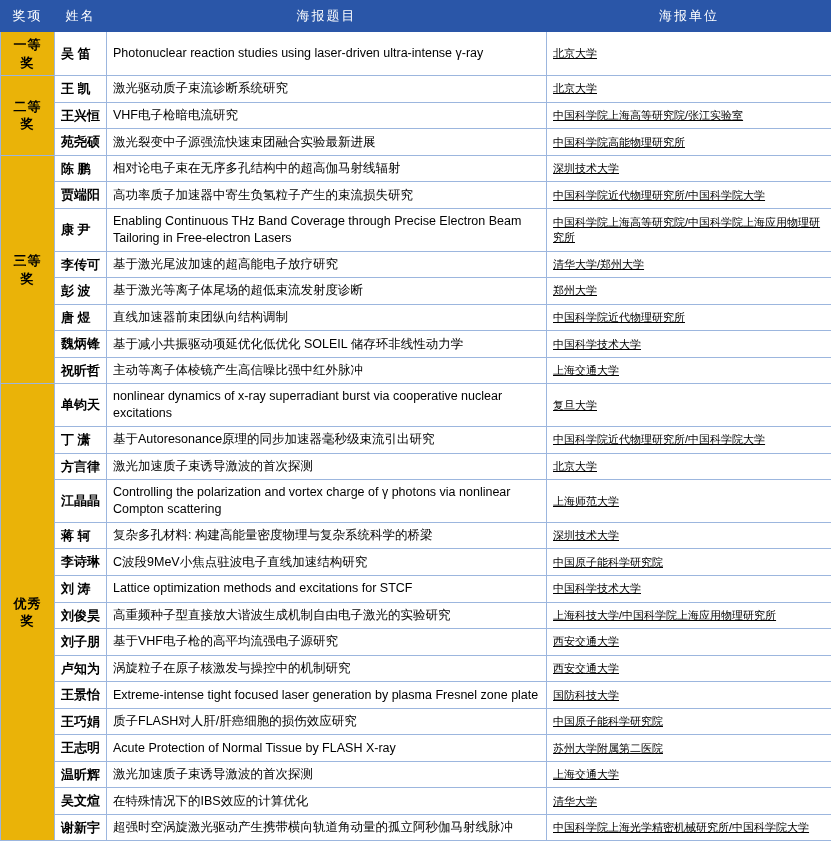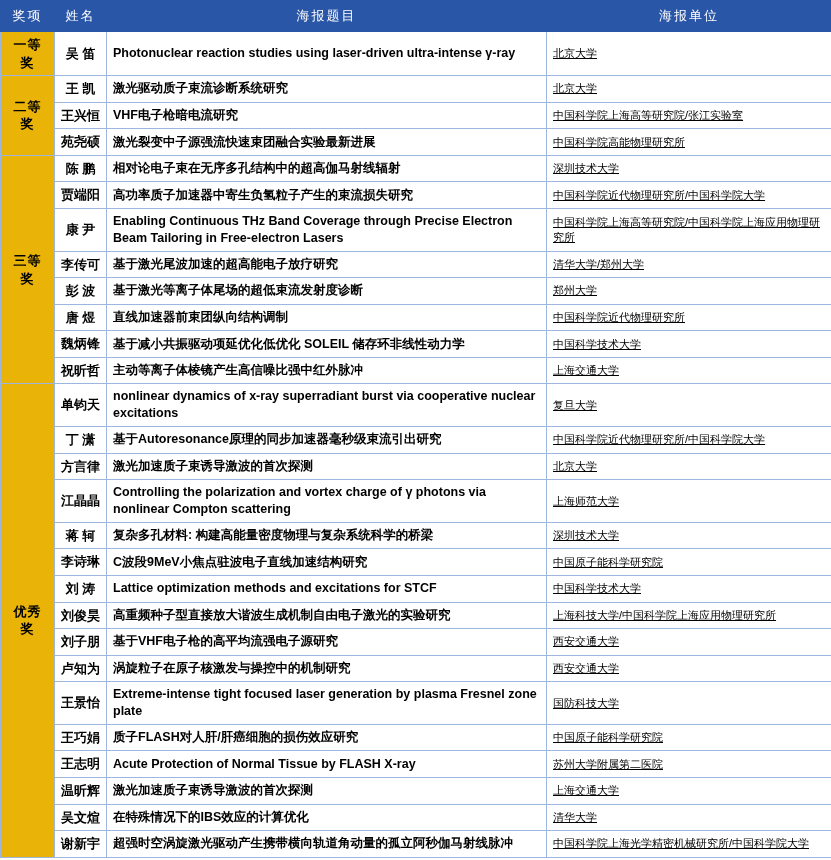--- a/index.html
+++ b/index.html
@@ -42,28 +42,28 @@
   }
   td.award-cell {
     background: #eab308;
     text-align: center;
     font-weight: bold;
     font-size: 13px;
     letter-spacing: 1px;
     color: #000;
   }
   td.name-cell {
-    text-align: center;
+    text-align: left;
     font-weight: bold;
     font-size: 13px;
     white-space: nowrap;
     margin-top: 23px;
   }
   td.title-cell {
-    font-weight: bold;
+    font-weight: normal;
     font-size: 12.5px;
   }
   td.org-cell {
     font-size: 11px;
     font-weight: normal;
     text-decoration: underline;
   }
 </style>
 </head>
 <body>

